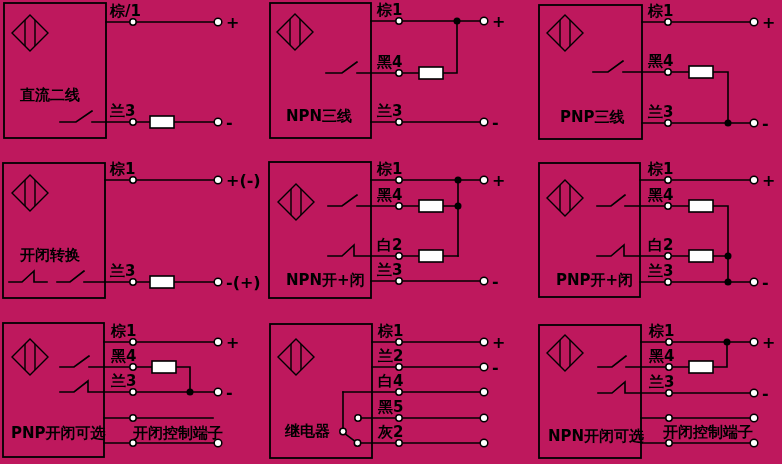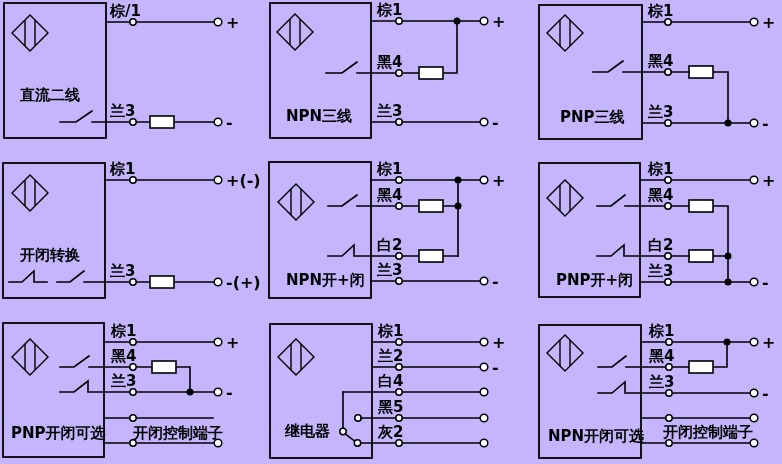--- a/index.html
+++ b/index.html
@@ -1,21 +1,21 @@
 <!DOCTYPE html>
 <html><head>
 <meta charset="utf-8">
 <style>
   html, body { margin: 0; padding: 0; }
   body {
     width: 782px; height: 464px;
     background: #ffffff;
     font-family: "DejaVu Sans", sans-serif;
   }
-  .stage { position: relative; width: 782px; height: 464px; background: #c4b5fd; }
+  .stage { position: relative; width: 782px; height: 464px; background: #be185d; }
   svg { display: block; }
   .w   { stroke: #000000; stroke-width: 1.6; fill: none; stroke-linecap: square; }
   .box { stroke: #000000; stroke-width: 1.8; fill: none; }
   .icon{ stroke: #000000; stroke-width: 1.4; fill: none; }
   .res { stroke: #000000; stroke-width: 1.6; fill: #ffffff; }
   .node{ stroke: #000000; stroke-width: 1.5; fill: #ffffff; }
   .dot { stroke: none; fill: #000000; }
   .lbl { font: bold 15px "DejaVu Sans", sans-serif; fill: #000000; }
   .ttl { font: bold 15px "DejaVu Sans", sans-serif; fill: #000000; }
   .sgn { font: bold 16px "DejaVu Sans", sans-serif; fill: #000000; }

